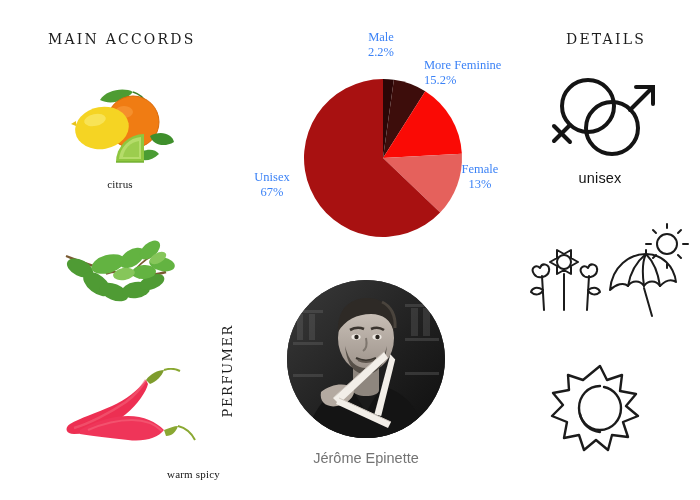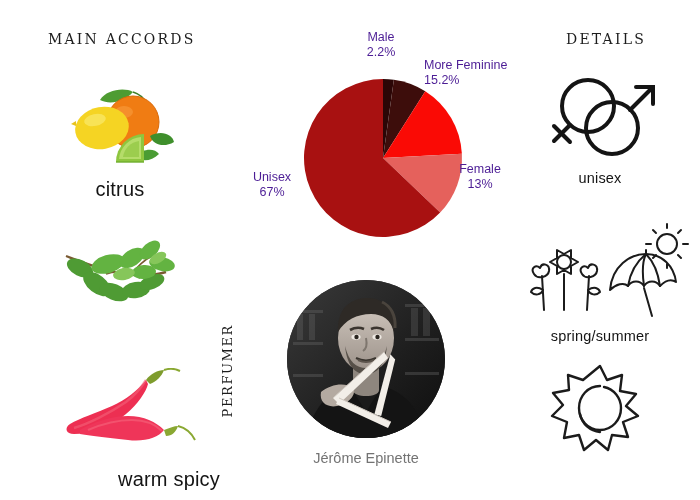--- a/index.html
+++ b/index.html
@@ -42,24 +42,25 @@
   #accord-1 { top: 228px; }
   #accord-2 { top: 368px; text-align: right; }
 
   .accord-art {
     height: 96px;
     position: relative;
     margin: 0 auto;
     width: 160px;
   }
   .accord-label {
-    font-size: 20px;
+    font-size: 11px;
     color: #141414;
     margin-top: 4px;
     letter-spacing: .2px;
+    font-family: Liberation Serif, serif;
   }
 
   
   .detail-cell {
     position: absolute;
     left: 500px;
     width: 200px;
     text-align: center;
   }
   #detail-0 { top: 64px; }
@@ -87,22 +88,23 @@
     width: 310px;
     height: 220px;
   }
   #pie-svg { position: absolute; left: 0; top: 0; }
 
   .pie-label {
     position: absolute;
     text-align: center;
     font-size: 12.5px;
     line-height: 1.22;
-    color: #4c1d95;
+    color: #3b82f6;
     white-space: nowrap;
+    font-family: Liberation Serif, serif;
   }
   .pie-label .pv { display: block; }
 
   #lbl-male         { left: 118px; top: 12px;  width: 70px; }
   #lbl-morefeminine { left: 196px; top: 40px;  width: 120px; text-align: left;}
   #lbl-female       { left: 214px; top: 144px; width: 76px; }
   #lbl-unisex       { left: 8px;   top: 152px; width: 72px; }
 
   
   #perfumer-block {
@@ -378,21 +380,20 @@
         <path d="M157 42 L157 46"></path>
         <path d="M141 22 L136 22"></path>
         <path d="M173 22 L178 22"></path>
         <path d="M146 11 L143 8"></path>
         <path d="M168 11 L171 8"></path>
         <path d="M146 33 L143 36"></path>
         <path d="M168 33 L171 36"></path>
       </g>
     </svg>
   </div>
-  <div class="detail-label">spring/summer</div>
 </div>
 
 <div class="detail-cell" id="detail-2">
   <div class="detail-art">
     <svg width="180" height="104" viewBox="0 0 180 104">
       <g fill="none" stroke="#1b1b1b" stroke-width="2.4" stroke-linejoin="round" stroke-linecap="round">
         <path d="M90 8
                  L97 22 L112 17 L110 33 L126 36 L116 48 L128 58 L113 64 L118 79
                  L102 77 L98 92 L86 82 L74 92 L69 77 L54 80 L57 64 L42 58 L53 47
                  L43 35 L59 32 L58 17 L73 22 Z"></path>

